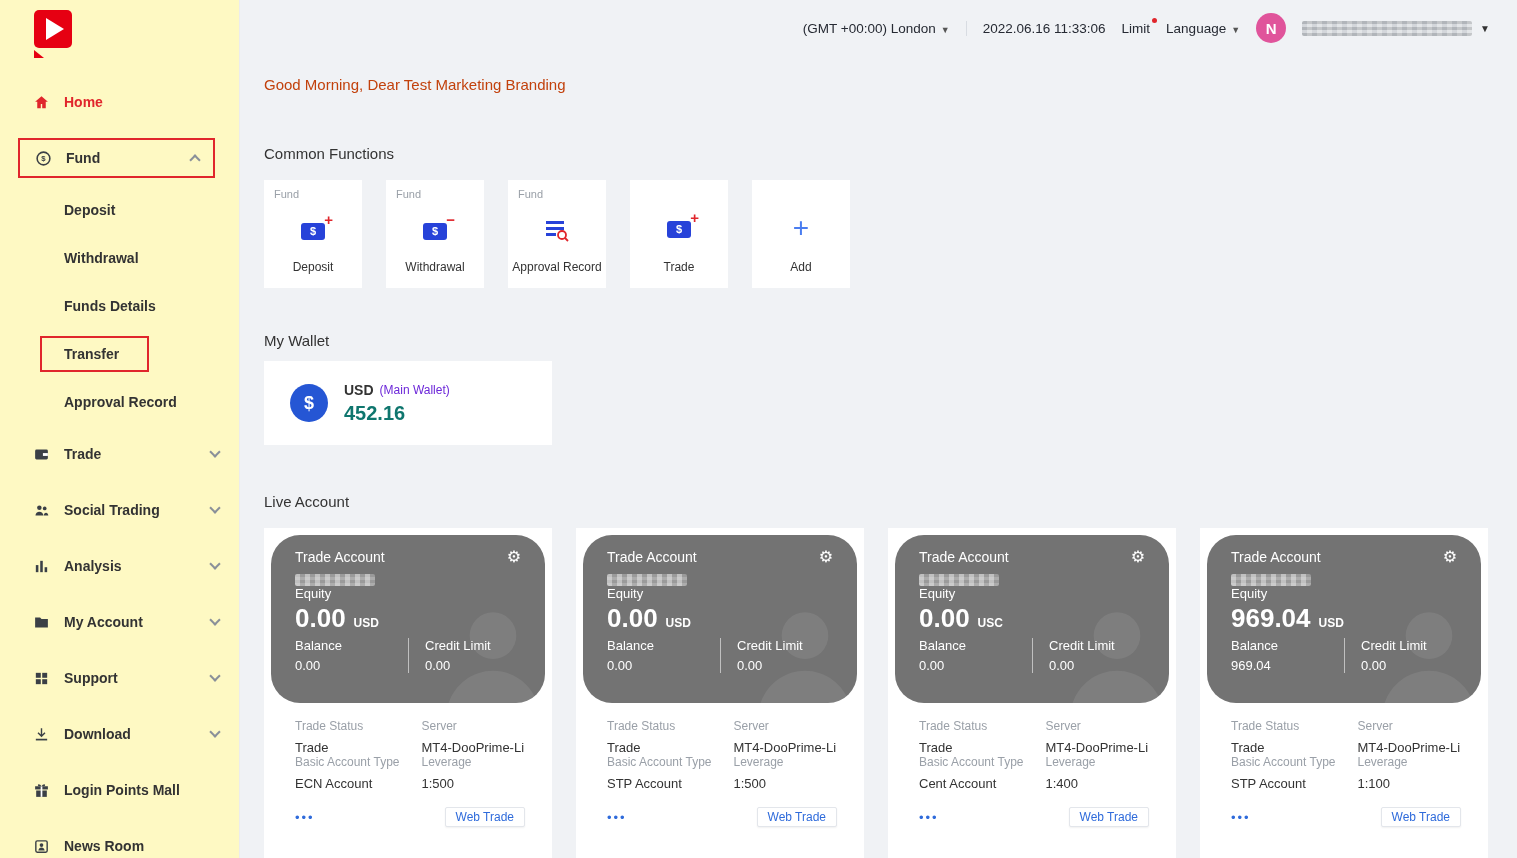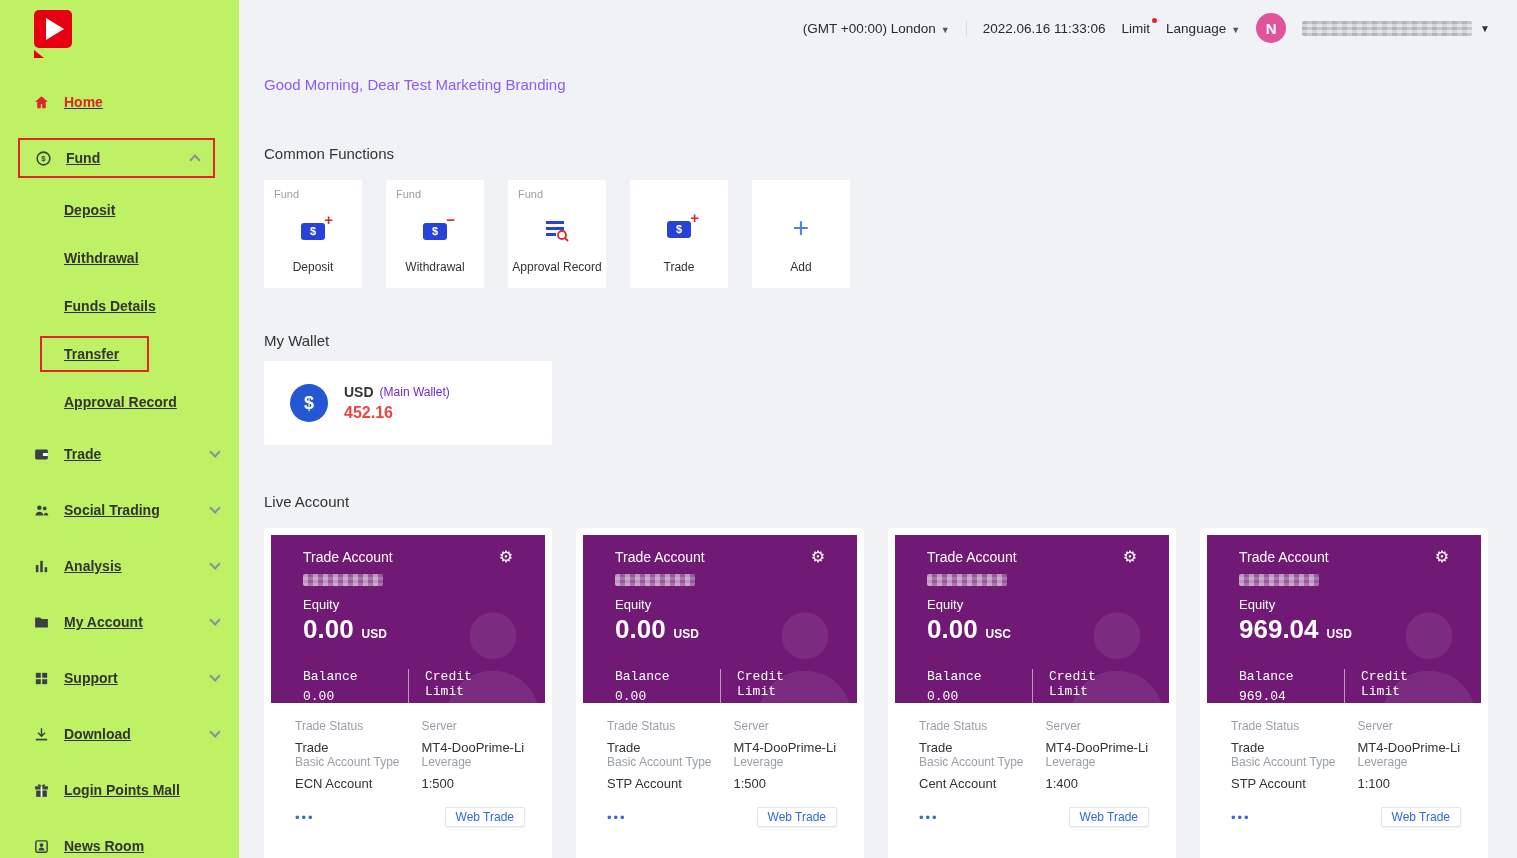--- a/index.html
+++ b/index.html
@@ -1,21 +1,21 @@
 <!DOCTYPE html>
 <html><head>
 <meta charset="utf-8">
 <style>
   * { box-sizing: border-box; margin: 0; padding: 0; }
   html,body { width:1517px; height:858px; overflow:hidden; }
   body { font-family:"Liberation Sans", sans-serif; background:#f0f2f5; color:#333; }
   .app { display:flex; width:1517px; height:858px; overflow:hidden; }
 
   
-  .sidebar { width:240px; flex:0 0 240px; background:#bef264; border-right:1px solid #ececec; overflow:hidden;text-decoration:underline; }
+  .sidebar { width:240px; flex:0 0 240px; background:#fef9c3; border-right:1px solid #ececec; overflow:hidden; }
   .logo { margin:10px 0 16px 32px; width:44px; height:48px; }
   .nav-item { height:56px; display:flex; align-items:center; padding:0 20px 0 32px;
               font-size:14px; font-weight:700; color:#333; cursor:pointer; }
   .nav-item .nicon { width:18px; height:18px; margin-right:14px; display:inline-flex; align-items:center; justify-content:center; }
   .nav-item.home { color:#e0262c; }
   .nav-item.fund-box { height:40px; margin:8px 24px 8px 18px; border:2px solid #e0262c; padding:0 14px; }
   .sub-item { height:48px; display:flex; align-items:center; padding-left:64px;
               font-size:14px; font-weight:700; color:#333; cursor:pointer; }
   .sub-item.transfer { padding-left:40px; }
   .sub-item.transfer .tbox { border:2px solid #e0262c; padding:8px 28px 8px 22px; }
@@ -33,21 +33,21 @@
   .notice { position:relative; cursor:pointer; }
   .dot { position:absolute; top:-3px; right:-7px; width:5px; height:5px; border-radius:50%; background:#e0262c; }
   .avatar { width:30px; height:30px; border-radius:50%; background:#e0549b; color:#fff; font-weight:700; font-size:15px;
             display:flex; align-items:center; justify-content:center; cursor:pointer; }
   .mosaic { border-radius:2px; }
   .name-blur { width:170px; height:15px;
     background: repeating-linear-gradient(0deg, rgba(0,0,0,.10) 0 3px, rgba(255,255,255,.25) 3px 6px),
                 repeating-linear-gradient(90deg, #c5c9cf 0 5px, #dadde0 5px 10px); }
   .user-caret { font-size:10px; color:#333; margin-left:-8px; cursor:pointer; }
 
-  .greeting { margin-top:20px; font-size:15px; color:#8b5cf6; }
+  .greeting { margin-top:20px; font-size:15px; color:#c2410c; }
   .section-title { font-size:15px; color:#333; }
   .st-cf { margin-top:52px; }
   .st-mw { margin-top:44px; }
   .st-la { margin-top:48px; }
 
   
   .func-row { display:flex; gap:24px; margin-top:18px; }
   .func-card { width:98px; height:108px; background:#fff; display:flex; flex-direction:column; cursor:pointer; }
   .func-cat { min-height:16px; padding:8px 0 0 10px; font-size:11px; color:#9aa0a8; }
   .func-icon { flex:1; display:flex; align-items:center; justify-content:center; position:relative; }
@@ -58,37 +58,37 @@
   .badge { position:absolute; right:-8px; top:-9px; color:#e0262c; font-size:15px; font-weight:700; line-height:1; }
   .plus-big { font-size:28px; font-weight:300; color:#4a7df0; line-height:1; }
 
   
   .wallet-card { margin-top:12px; width:288px; height:84px; background:#fff; display:flex; align-items:center; padding:0 0 0 26px; }
   .wallet-icon { width:38px; height:38px; border-radius:50%; background:#2556d4; color:#fff; font-size:18px; font-weight:700;
                  display:flex; align-items:center; justify-content:center; margin-right:16px; }
   .wallet-top { display:flex; align-items:center; gap:6px; }
   .wallet-cur { font-size:14px; font-weight:700; color:#333; }
   .wallet-tag { font-size:12px; color:#6d28d9; }
-  .wallet-balance { font-size:16px; font-weight:700; color:#ef4444; margin-top:4px; }
+  .wallet-balance { font-size:20px; font-weight:700; color:#0f766e; margin-top:4px; }
 
   
   .acct-row { display:flex; gap:24px; margin-top:18px; }
   .acct-card { width:288px; background:#fff; padding:7px; height:340px; }
-  .acct-blue { position:relative; background:#701a75; color:#fff; height:168px; padding:14px 32px; overflow:hidden; }
+  .acct-blue { position:relative; background:#737373; color:#fff; height:168px; padding:14px 24px; overflow:hidden;border-radius:29px; }
   .acct-head { display:flex; align-items:center; justify-content:space-between; }
   .acct-title { font-size:14px; }
   .gear { font-size:16px; color:#fff; cursor:pointer; font-family:"DejaVu Sans", sans-serif; line-height:1; }
   .acct-blur { width:80px; height:12px; margin-top:9px;
     background: repeating-linear-gradient(0deg, rgba(255,255,255,.18) 0 3px, rgba(255,255,255,0) 3px 6px),
                 repeating-linear-gradient(90deg, rgba(255,255,255,.55) 0 5px, rgba(255,255,255,.28) 5px 10px); }
-  .eq-label { font-size:13px; margin-top:11px; }
+  .eq-label { font-size:13px; margin-top:0; }
   .eq-row { display:flex; align-items:baseline; gap:8px; margin-top:2px; }
   .eq-val { font-size:26px; font-weight:700; }
   .eq-cur { font-size:12px; font-weight:700; }
-  .bc-row { display:flex; margin-top:24px;font-family:Liberation Mono, monospace; }
+  .bc-row { display:flex; margin-top:4px; }
   .bc-col { flex:0 0 50%; }
   .bc-col.right { border-left:1px solid rgba(255,255,255,.55); padding-left:16px; }
   .bc-label { font-size:13px; }
   .bc-val { font-size:13px; margin-top:5px; }
   .watermark { position:absolute; right:-18px; bottom:-26px; opacity:.08; }
   .acct-body { padding:16px 20px 0 24px; }
   .info-grid { display:grid; grid-template-columns:55% 45%; }
   .i-label { font-size:12px; color:#9aa0a8; }
   .i-val { font-size:13px; color:#333; margin-top:7px; white-space:nowrap; overflow:hidden; }
   .acct-footer { display:flex; align-items:center; justify-content:space-between; margin-top:16px; }

